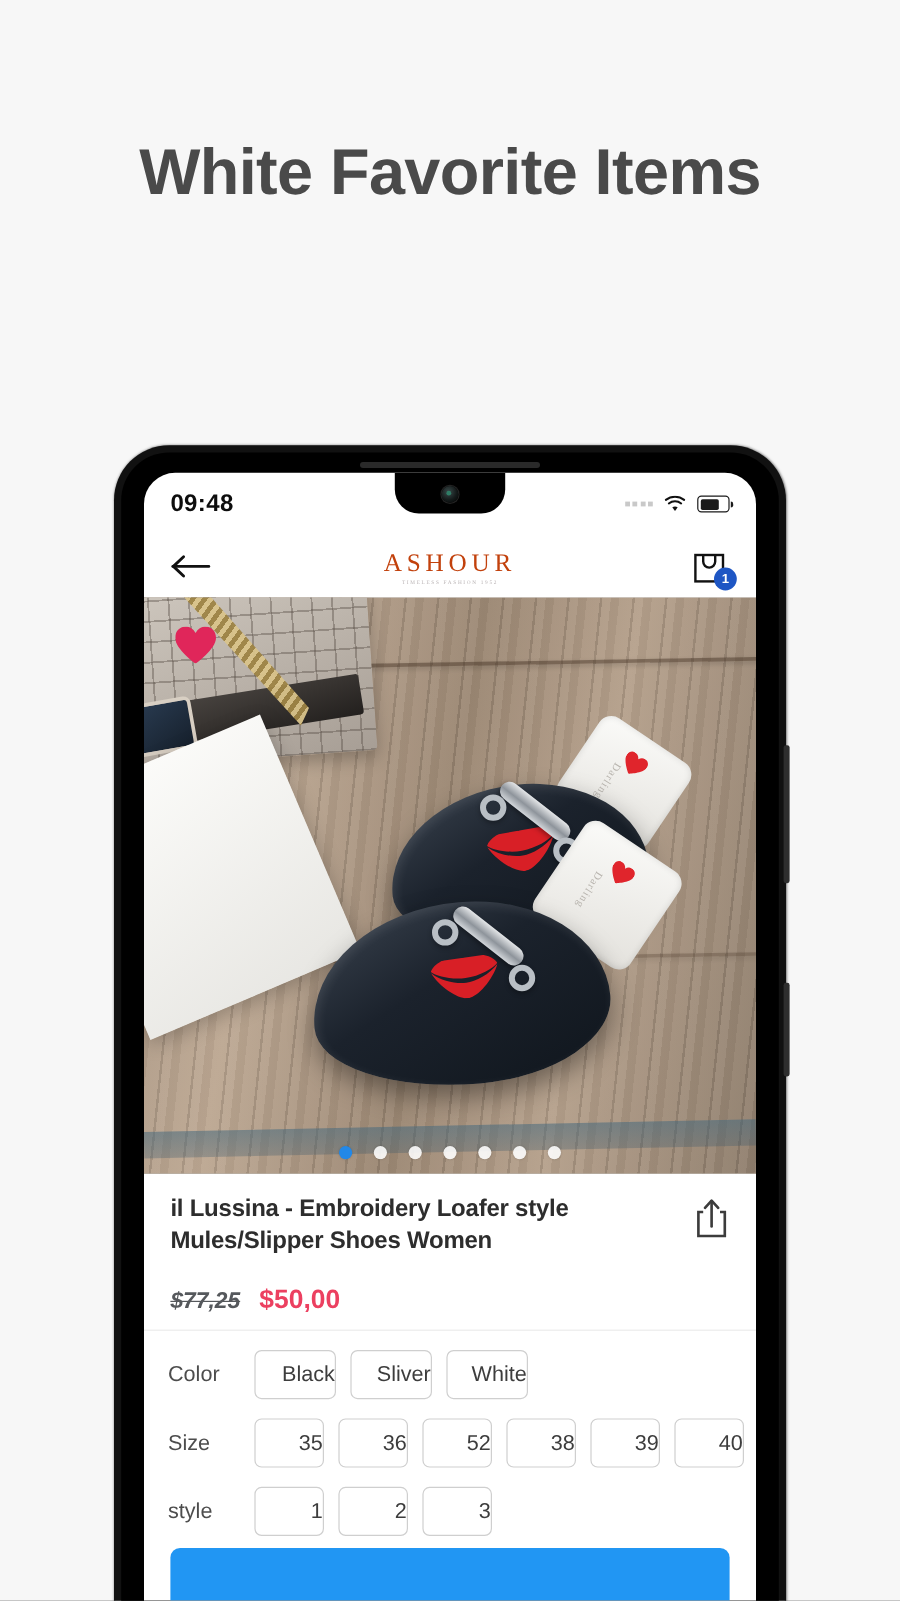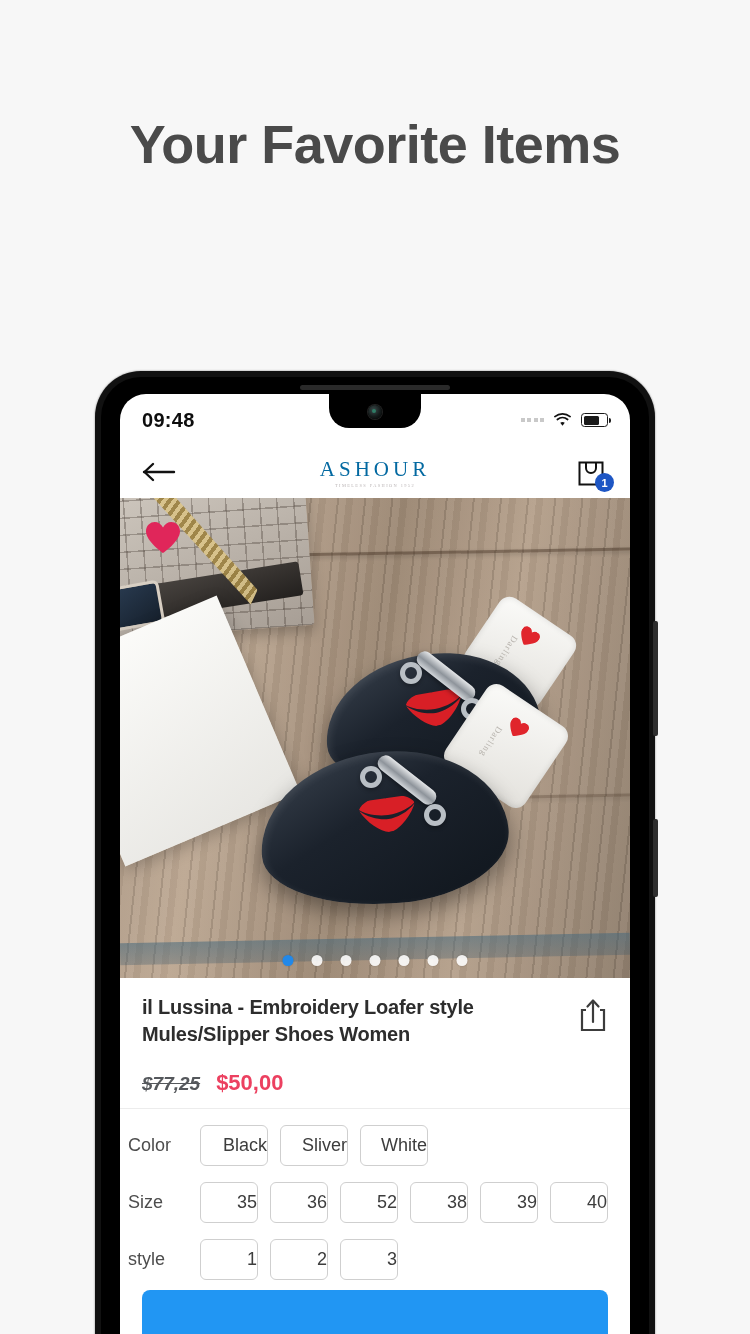--- a/index.html
+++ b/index.html
@@ -95,21 +95,21 @@
 
   
   .appbar {
     height:52px; display:flex; align-items:center; justify-content:space-between;
     padding:0 22px; background:#fff; position:relative;
   }
   .back-arrow { width:34px; height:22px; position:relative; cursor:pointer; }
   .brand { position:absolute; left:50%; top:50%; transform:translate(-50%,-50%); text-align:center; }
   .brand-name {
     font-family:"Liberation Serif", serif;
-    font-size:21px; letter-spacing:4px; color:#0369a1; font-weight:400;
+    font-size:21px; letter-spacing:4px; color:#c2410c; font-weight:400;
   }
   .brand-tag {
     font-family:"Liberation Serif", serif;
     font-size:4.4px; letter-spacing:1.4px; color:#b9b3b4; margin-top:1px;
   }
   .cart-wrap { position:relative; width:34px; height:34px; }
   .cart-badge {
     position:absolute; right:-6px; bottom:-3px;
     width:19px; height:19px; border-radius:50%;
     background:#1e56c4; color:#fff; font-size:11px; font-weight:bold;
@@ -243,21 +243,21 @@
   .old-price {
     font-size:19px; color:#55585c; text-decoration:line-through; font-weight:bold;
     font-style:italic;
   }
   .new-price { font-size:22px; color:#ec4060; font-weight:bold; }
   .share-icon { width:30px; height:34px; position:relative; margin-top:4px; }
 
   .divider { height:1px; background:#ececec; margin:0; }
 
   
-  .options { padding:16px 8px 0; }
+  .options { padding:16px 20px 0; }
   .opt-row { display:flex; align-items:center; margin-bottom:16px; }
   .opt-label {
     font-size:18px; color:#4d4d4d; width:72px; flex-shrink:0;
   }
   .chips { display:flex; gap:12px; }
   .chip {
     border:1px solid #cfcfcf; border-radius:6px;
     padding:9px 0; min-width:68px; text-align:right;
     font-size:18px; color:#3d3d3d; background:#fff;
     cursor:pointer;
@@ -268,21 +268,21 @@
   .cta {
     position:absolute; left:22px; right:22px; bottom:0;
     height:44px; background:#2196f3; border-radius:8px 8px 0 0;
     cursor:pointer;
   }
 </style>
 </head>
 <body>
 
 <div class="headline">
-  <span class="line">Your Favorite Items</span>
+  <span class="line">White Favorite Items</span>
 </div>
 
 <div class="phone">
   <div class="phone-inner">
     <div class="earpiece"></div>
   </div>
   <div class="btn-vol"></div>
   <div class="btn-pow"></div>
 
   <div class="screen">

